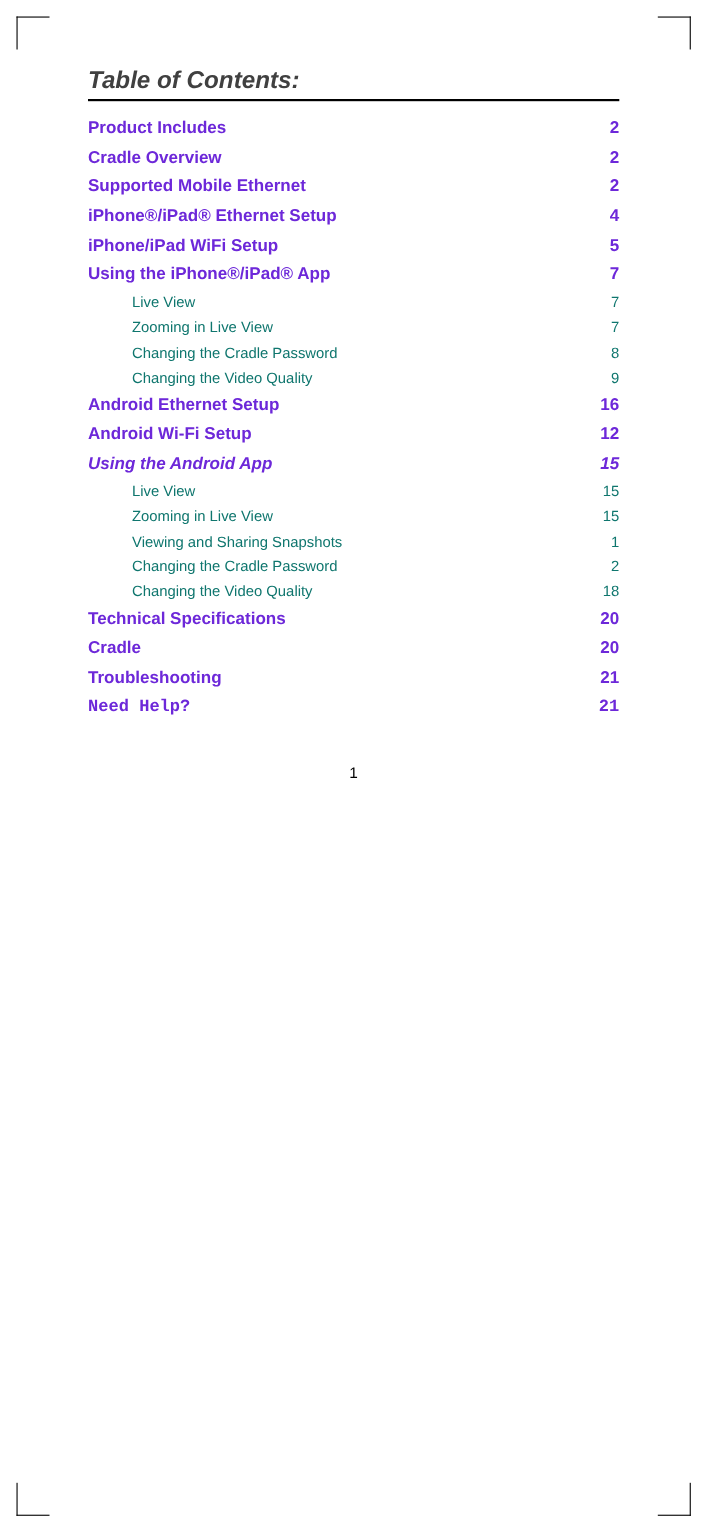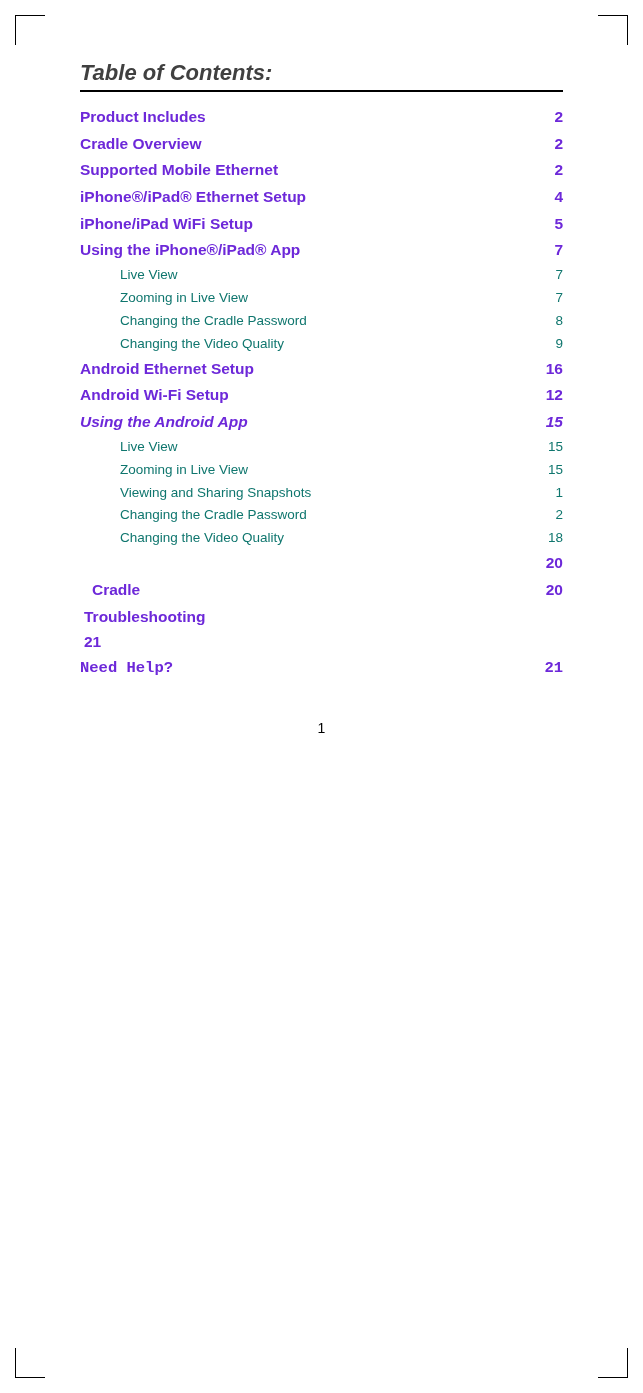--- a/index.html
+++ b/index.html
@@ -281,33 +281,34 @@
       </div>
       <div class="toc-entry-sub">
         <span class="leader" style="width:100%;">
           <span class="leader-text">Changing the Video Quality</span>
           <span class="leader-dots"></span>
           <span class="leader-page">18</span>
         </span>
       </div>
       <div class="toc-entry-main">
         <span class="leader" style="width:100%;">
+          <span class="leader-text">Technical Specifications</span>
           <span class="leader-dots"></span>
           <span class="leader-page">20</span>
         </span>
       </div>
       <div class="toc-entry-main">
-        <span class="leader" style="width:100%;margin-left:12px;">
+        <span class="leader" style="width:100%;">
           <span class="leader-text">Cradle</span>
           <span class="leader-dots"></span>
           <span class="leader-page">20</span>
         </span>
       </div>
       <div class="toc-entry-main">
-        <span class="leader" style="width:100%;flex-direction:column;">
+        <span class="leader" style="width:100%;">
           <span class="leader-text">Troubleshooting</span>
           <span class="leader-dots"></span>
           <span class="leader-page">21</span>
         </span>
       </div>
       <div class="toc-entry-main">
         <span class="leader" style="width:100%;font-family:Liberation Mono, monospace;">
           <span class="leader-text">Need Help?</span>
           <span class="leader-dots"></span>
           <span class="leader-page">21</span>

